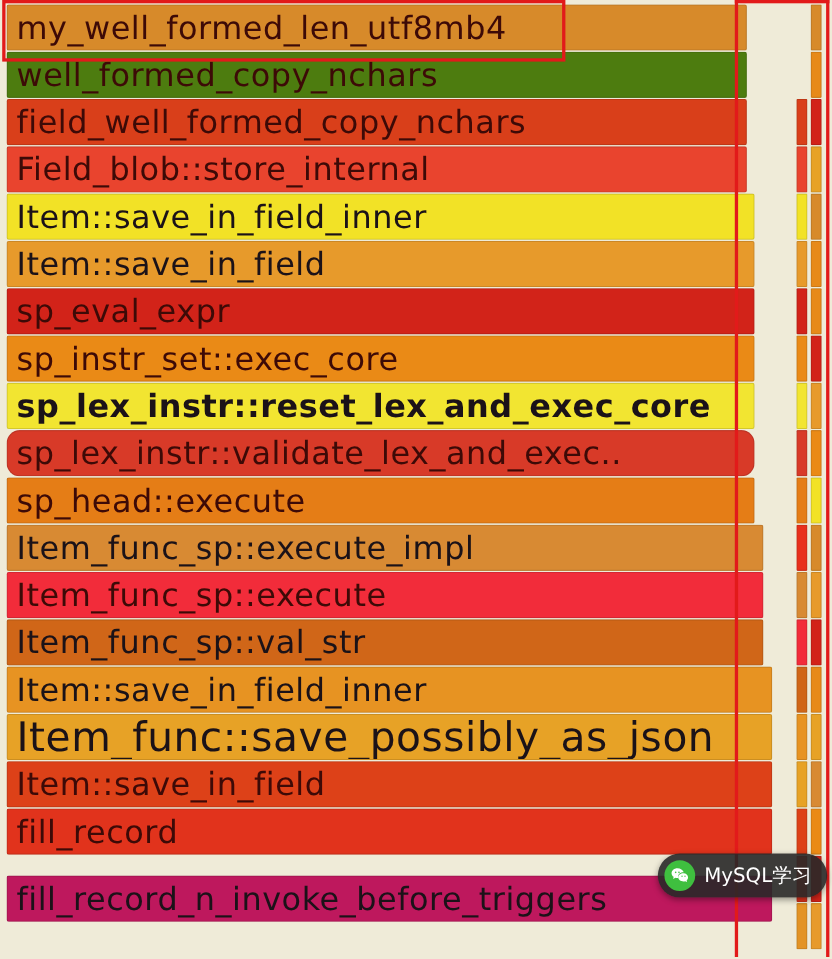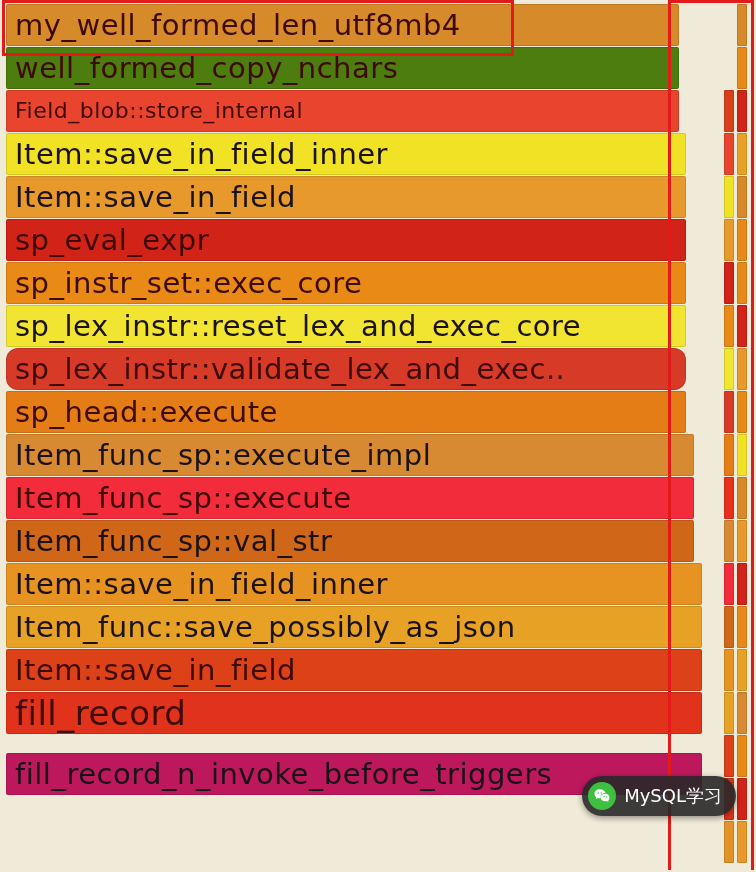--- a/index.html
+++ b/index.html
@@ -81,21 +81,21 @@
   .hl.right {
     left: 668px;
     top: 0;
     width: 86px;
     height: 870px;
     border-bottom: none;
   }
   
   .wm {
     position: absolute;
-    right: 20px;
+    right: 4px;
     bottom: 56px;
     display: flex;
     align-items: center;
     background: rgba(40,40,40,0.9);
     color: #fff;
     font-size: 18px;
     padding: 6px 14px 6px 6px;
     border-radius: 22px;
     box-shadow: 0 2px 6px rgba(0,0,0,0.4);
   }
@@ -116,36 +116,39 @@
 
 <div class="canvas">
 
   <div class="stack" id="stack">
       <div class="frame dark-text" style="background: rgb(215, 138, 42); height: 42px; width: 89%;">
         <span class="label" style="font-size: 29px;">my_well_formed_len_utf8mb4</span>
       </div>
       <div class="frame dark-text" style="background: #4d7c0f; height: 42px; width: 89%;">
         <span class="label" style="font-size: 29px;">well_formed_copy_nchars</span>
       </div>
+      <div class="frame dark-text" style="background: rgb(217, 63, 26); height: 42px; width: 89%;">
+        <span class="label" style="font-size: 29px;">field_well_formed_copy_nchars</span>
+      </div>
       <div class="frame dark-text" style="background: rgb(233, 68, 46); height: 42px; width: 89%;">
-        <span class="label" style="font-size: 22px;">Field_blob::store_internal</span>
+        <span class="label" style="font-size: 29px;">Field_blob::store_internal</span>
       </div>
       <div class="frame" style="background: rgb(242, 226, 38); height: 42px; width: 90%;">
         <span class="label" style="font-size: 29px;">Item::save_in_field_inner</span>
       </div>
       <div class="frame" style="background: rgb(231, 154, 43); height: 42px; width: 90%;">
         <span class="label" style="font-size: 29px;">Item::save_in_field</span>
       </div>
       <div class="frame dark-text" style="background: rgb(210, 35, 25); height: 42px; width: 90%;">
         <span class="label" style="font-size: 29px;">sp_eval_expr</span>
       </div>
       <div class="frame dark-text" style="background: rgb(234, 138, 22); height: 42px; width: 90%;">
         <span class="label" style="font-size: 29px;">sp_instr_set::exec_core</span>
       </div>
-      <div class="frame" style="background: rgb(242, 229, 49); height: 42px; width: 90%;">
+      <div class="frame" style="background: rgb(242, 229, 49); height: 42px; width: 90%; font-weight: bold;">
         <span class="label" style="font-size: 29px;">sp_lex_instr::reset_lex_and_exec_core</span>
       </div>
       <div class="frame dark-text" style="background: rgb(216, 58, 40); height: 42px; width: 90%; border-radius: 12px;">
         <span class="label" style="font-size: 29px;">sp_lex_instr::validate_lex_and_exec..</span>
       </div>
       <div class="frame dark-text" style="background: rgb(229, 125, 22); height: 42px; width: 90%;">
         <span class="label" style="font-size: 29px;">sp_head::execute</span>
       </div>
       <div class="frame" style="background: rgb(216, 138, 51); height: 42px; width: 91%;">
         <span class="label" style="font-size: 29px;">Item_func_sp::execute_impl</span>
@@ -153,27 +156,27 @@
       <div class="frame dark-text" style="background: rgb(242, 44, 58); height: 42px; width: 91%;">
         <span class="label" style="font-size: 29px;">Item_func_sp::execute</span>
       </div>
       <div class="frame" style="background: rgb(208, 102, 24); height: 42px; width: 91%;">
         <span class="label" style="font-size: 29px;">Item_func_sp::val_str</span>
       </div>
       <div class="frame" style="background: rgb(231, 147, 34); height: 42px; width: 92%;">
         <span class="label" style="font-size: 29px;">Item::save_in_field_inner</span>
       </div>
       <div class="frame" style="background: rgb(231, 162, 38); height: 42px; width: 92%;">
-        <span class="label" style="font-size: 29px;">Item_func::save_possibly_as_json</span>
+        <span class="label" style="font-size: 37px;">Item_func::save_possibly_as_json</span>
       </div>
       <div class="frame dark-text" style="background: rgb(221, 65, 24); height: 42px; width: 92%;">
         <span class="label" style="font-size: 29px;">Item::save_in_field</span>
       </div>
       <div class="frame dark-text" style="background: rgb(225, 51, 28); height: 42px; width: 92%;">
-        <span class="label" style="font-size: 34px;">fill_record</span>
+        <span class="label" style="font-size: 29px;">fill_record</span>
       </div>
       <div class="frame" style="background: #be185d; height: 42px; width: 92%; margin-top: 19px;">
         <span class="label" style="font-size: 29px;">fill_record_n_invoke_before_triggers</span>
       </div>
     </div>
 
   <div class="sidecol" id="sidecol">
       <div class="side" style="height: 42px;">
         <div class="gap"></div>
         <div class="slice" style="background: rgb(215, 138, 42);"></div>

